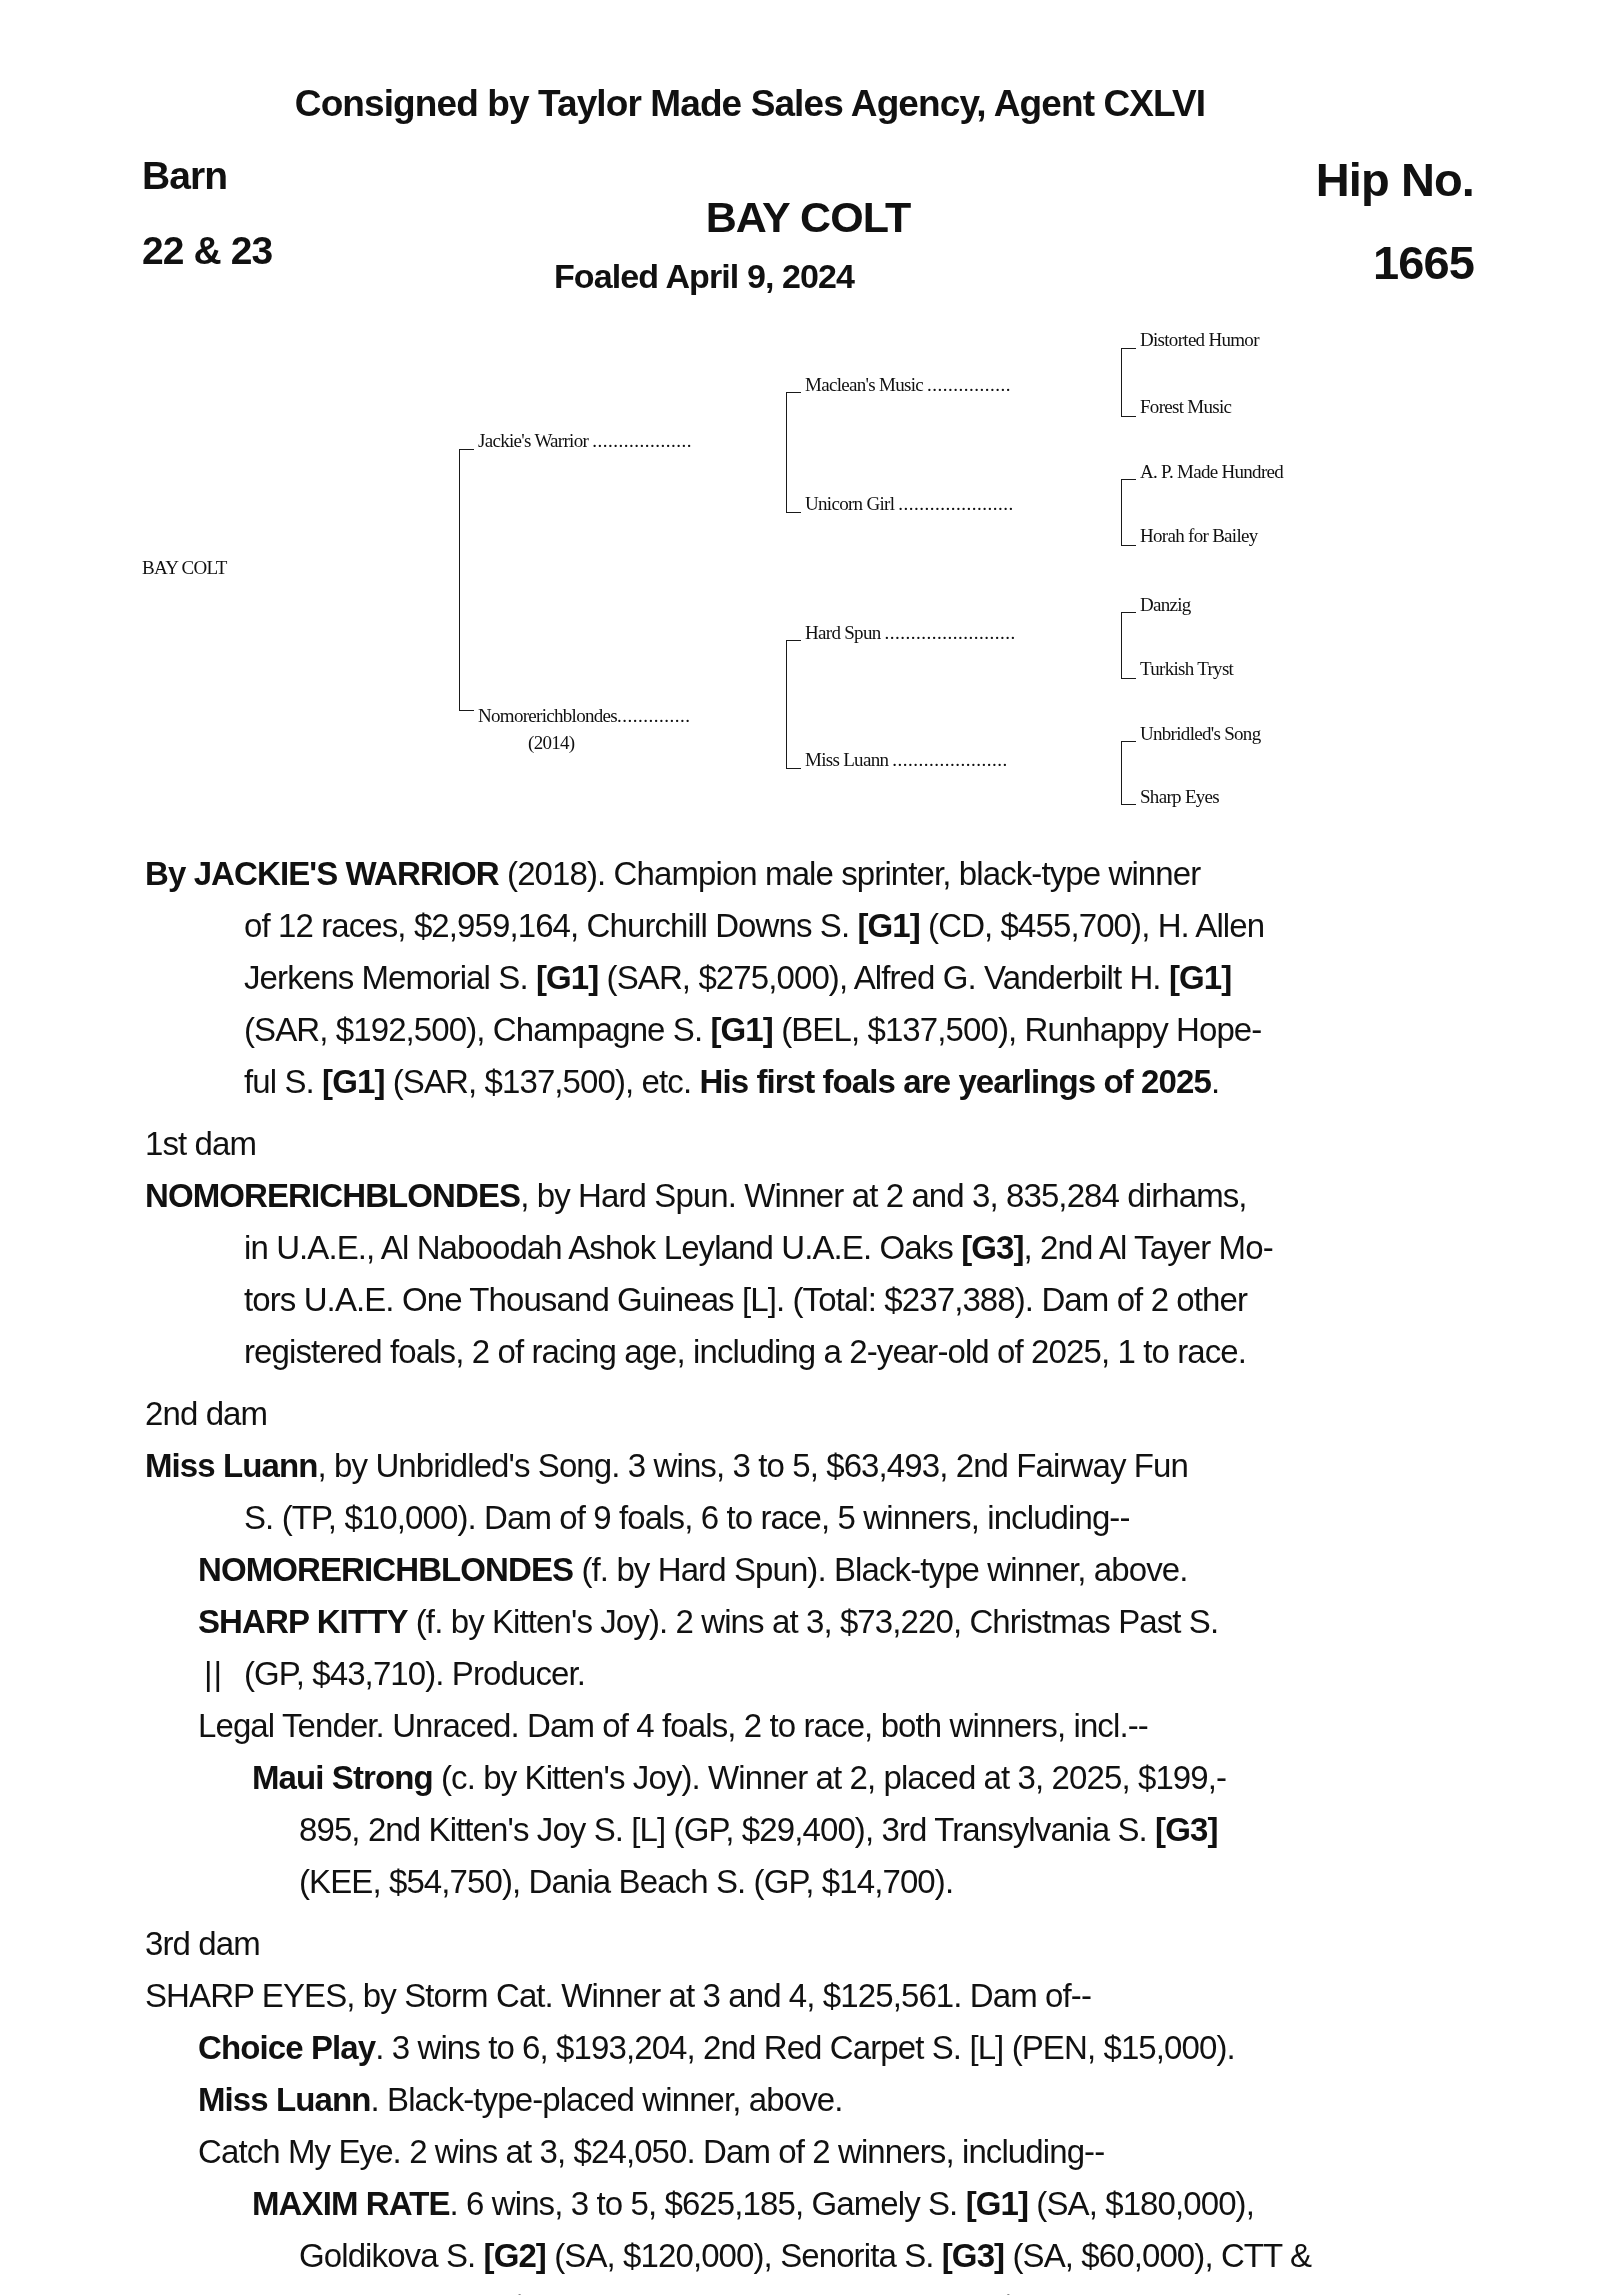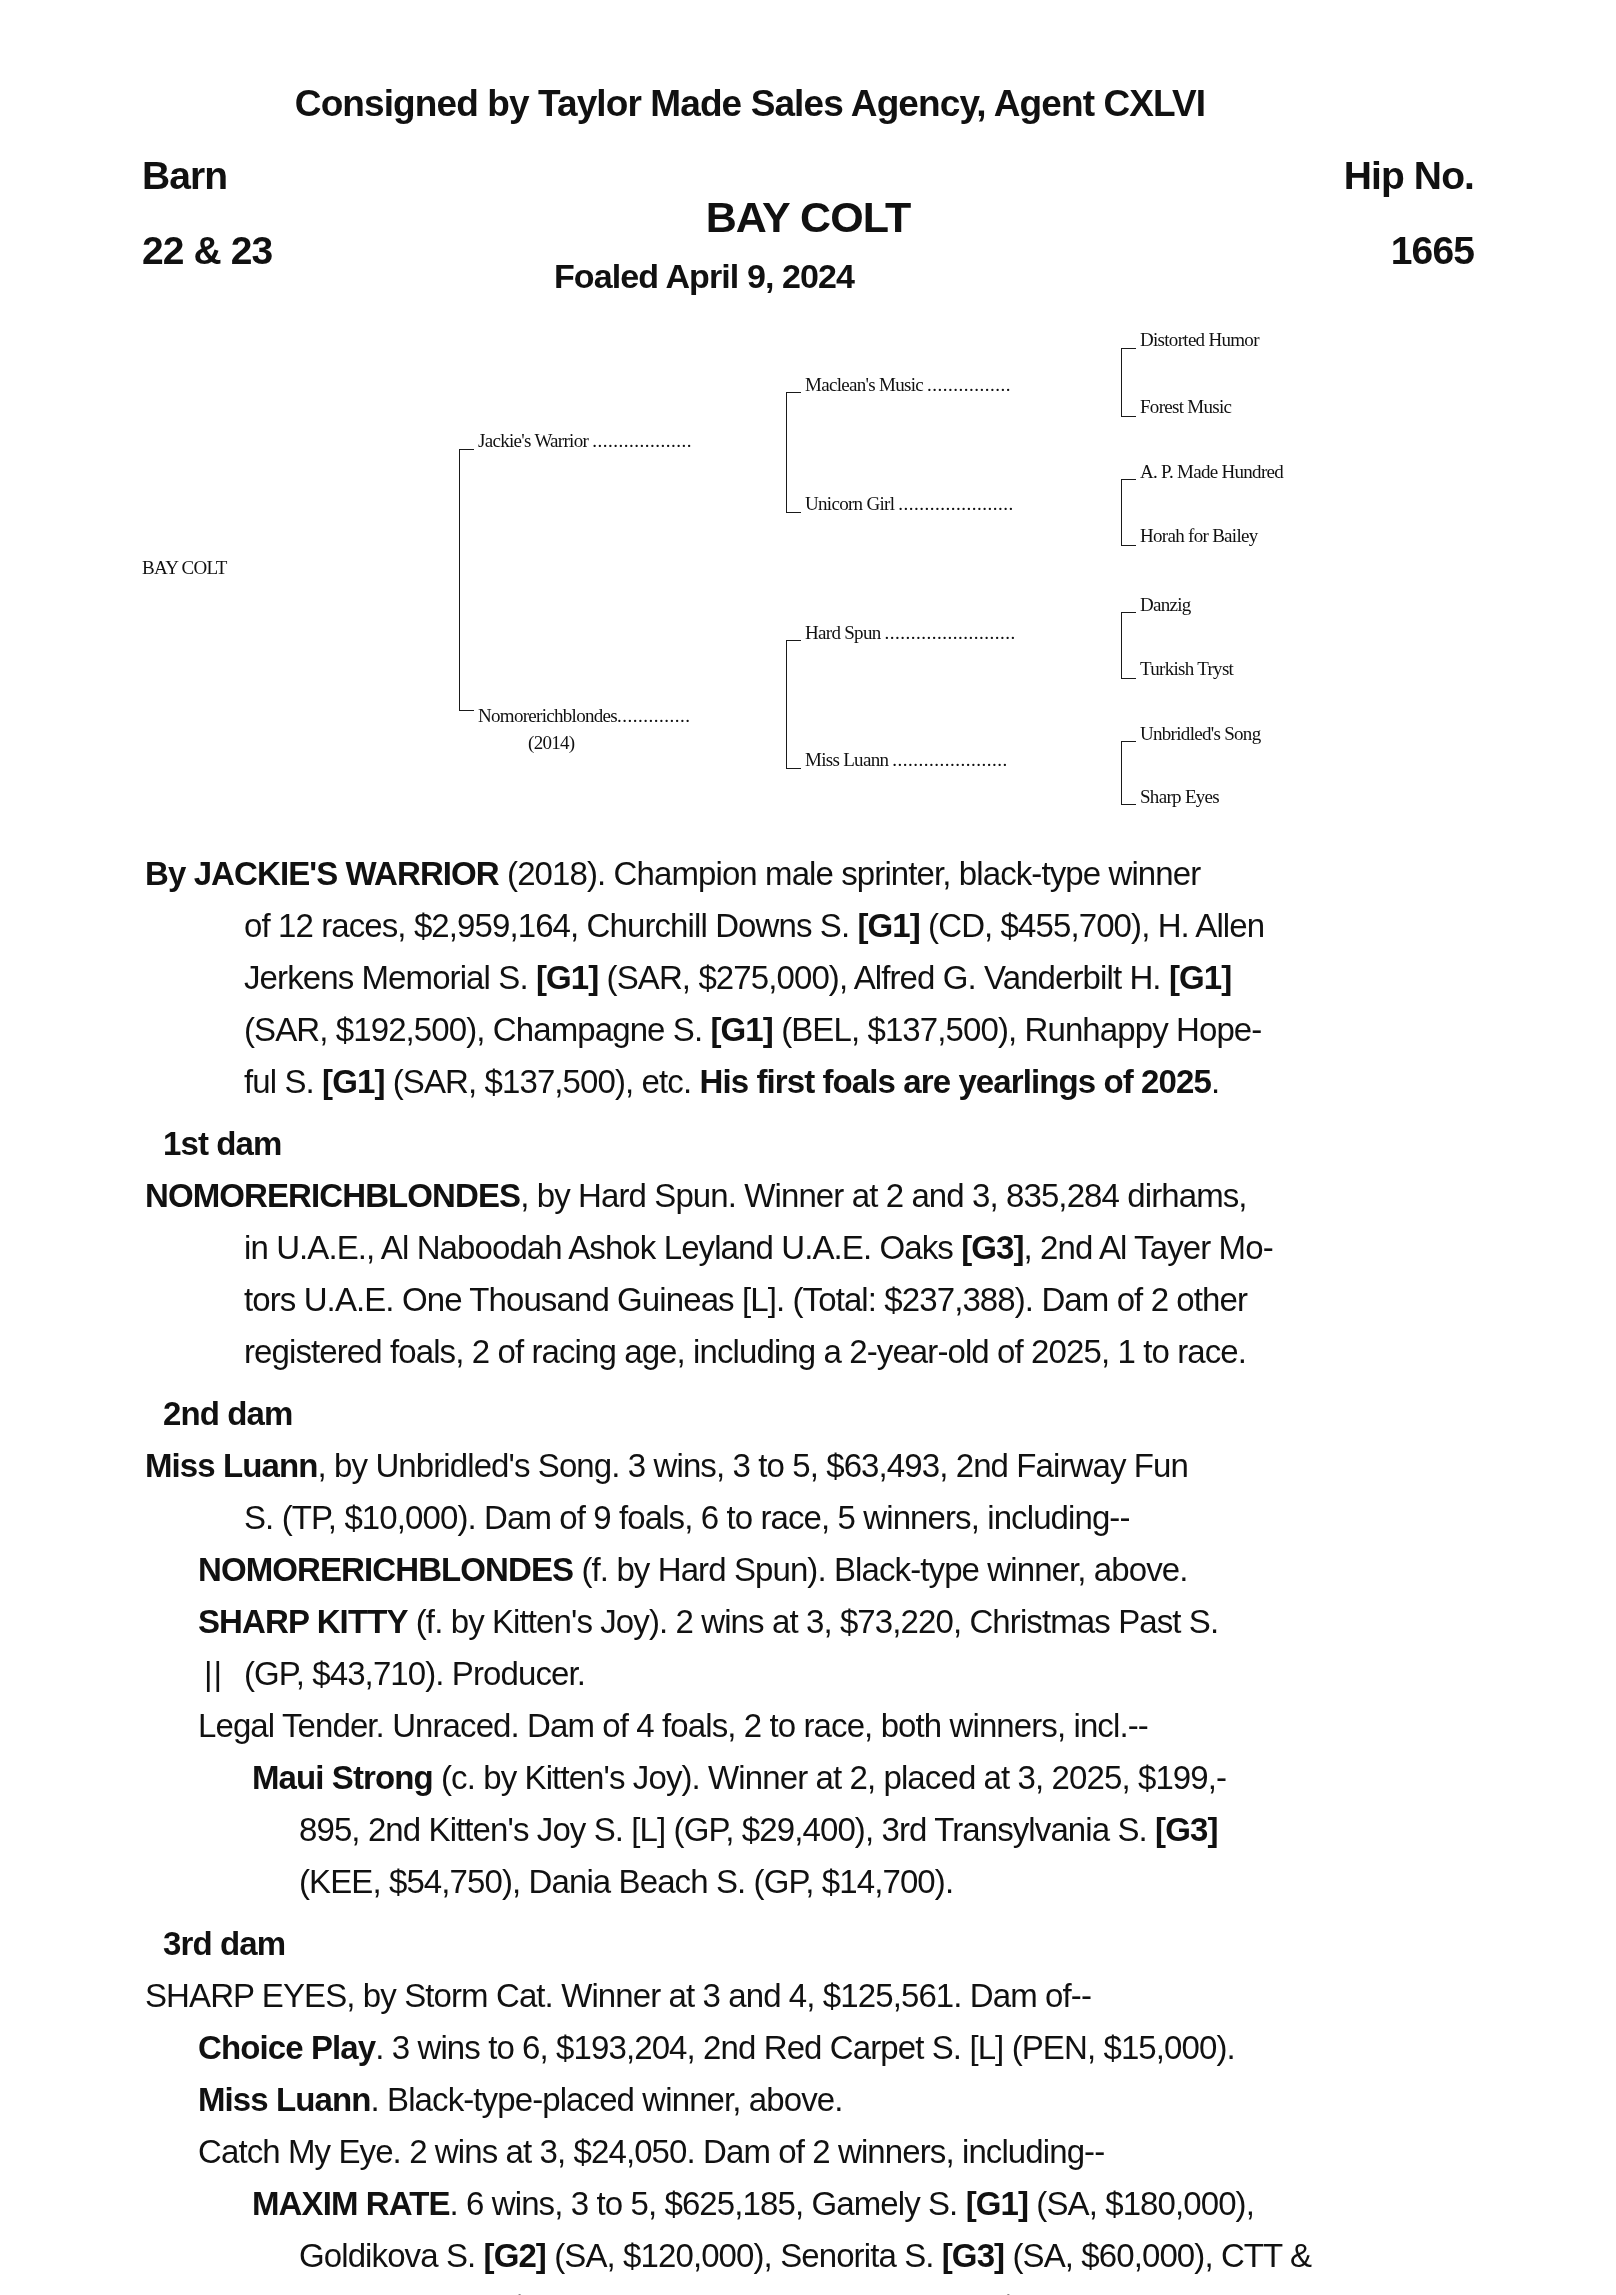--- a/index.html
+++ b/index.html
@@ -10,21 +10,21 @@
   }
   .page{position:absolute;inset:0;}
   b{font-weight:700;}
   
   .consignor{
     position:absolute;top:83px;left:0;width:1500px;text-align:center;
     font-size:37px;font-weight:700;letter-spacing:-0.9px;
   }
   .barn{position:absolute;left:142px;top:156px;font-size:39px;font-weight:700;letter-spacing:-0.9px;line-height:1;}
   .barn .v{margin-top:36px;}
-  .hip{position:absolute;right:142px;top:156px;font-size:39px;font-weight:700;letter-spacing:-0.9px;line-height:1;text-align:right;}
+  .hip{position:absolute;right:142px;top:156px;font-size:47px;font-weight:700;letter-spacing:-0.9px;line-height:1;text-align:right;}
   .hip .v{margin-top:36px;}
   .title{
     position:absolute;top:193px;left:0;width:1616px;text-align:center;
     font-size:43px;font-weight:700;letter-spacing:-0.9px;
   }
   .foaled{
     position:absolute;top:257px;left:0;width:1408px;text-align:center;
     font-size:34px;font-weight:700;letter-spacing:-0.9px;
   }
   
@@ -36,21 +36,21 @@
   .bracket{
     position:absolute;width:13.8px;
     border-left:1.8px solid #1a1a1a;border-top:1.8px solid #1a1a1a;border-bottom:1.8px solid #1a1a1a;
   }
   
   .bodytext{
     position:absolute;left:145px;top:848px;width:1382px;
     font-size:33px;line-height:52px;letter-spacing:-0.9px;
   }
   .line{position:relative;white-space:nowrap;}
-  .heading{font-weight:700;margin-top:10px;margin-left:18px;}
+  .heading{font-weight:400;margin-top:10px;}
   .i0 {padding-left:0;}
   .i0c{padding-left:99px;}
   .i1 {padding-left:53px;}
   .i2 {padding-left:107px;}
   .i2c{padding-left:154px;}
   .bars{position:absolute;left:59px;top:0;letter-spacing:0.9px;}
 </style>
 </head>
 <body>
 

